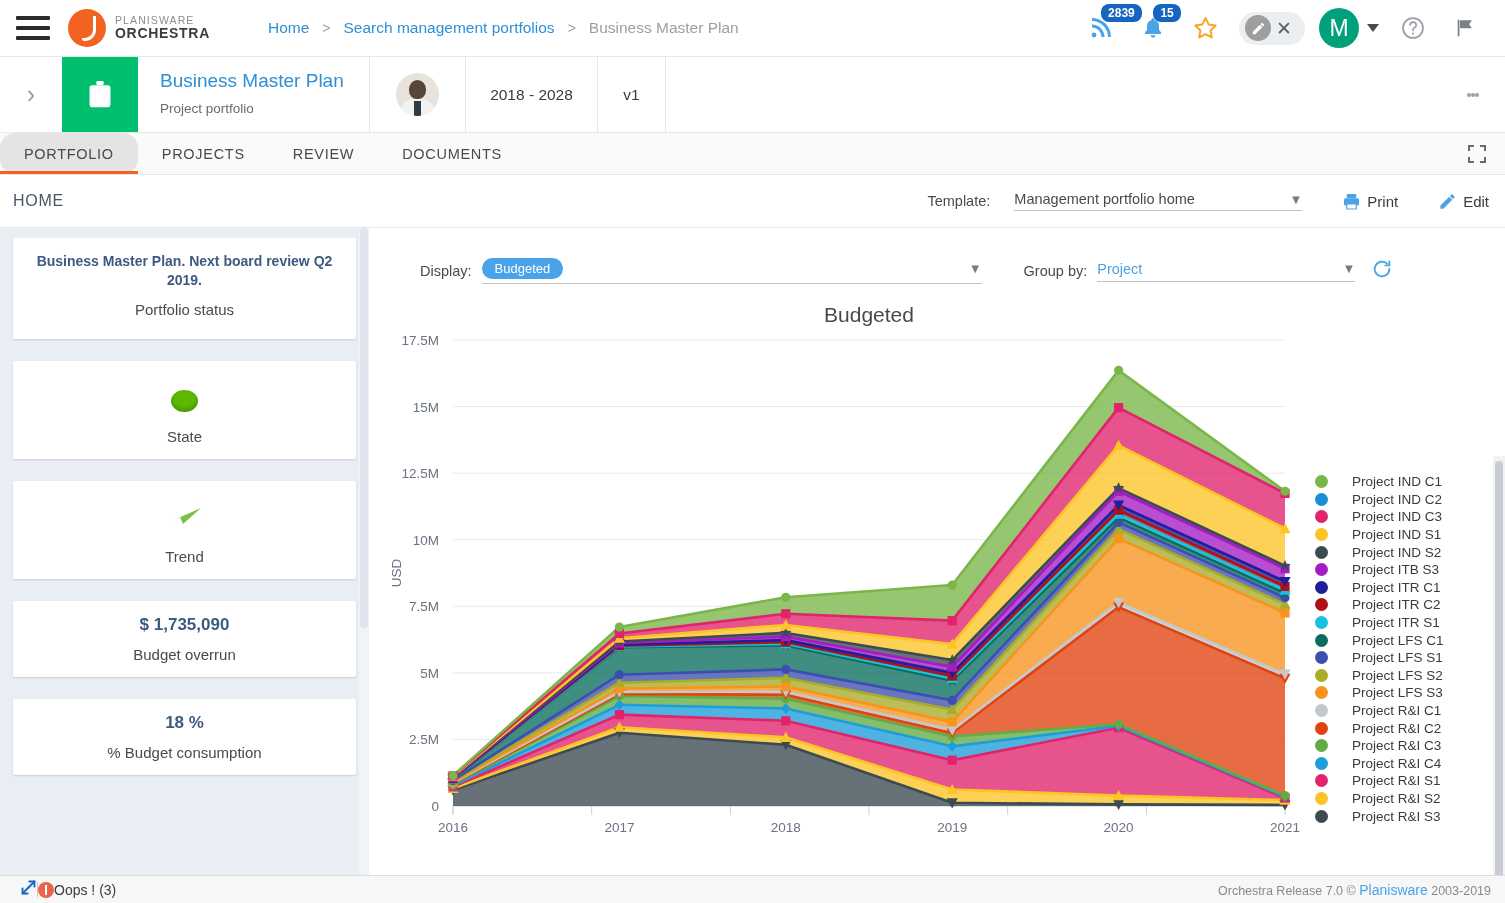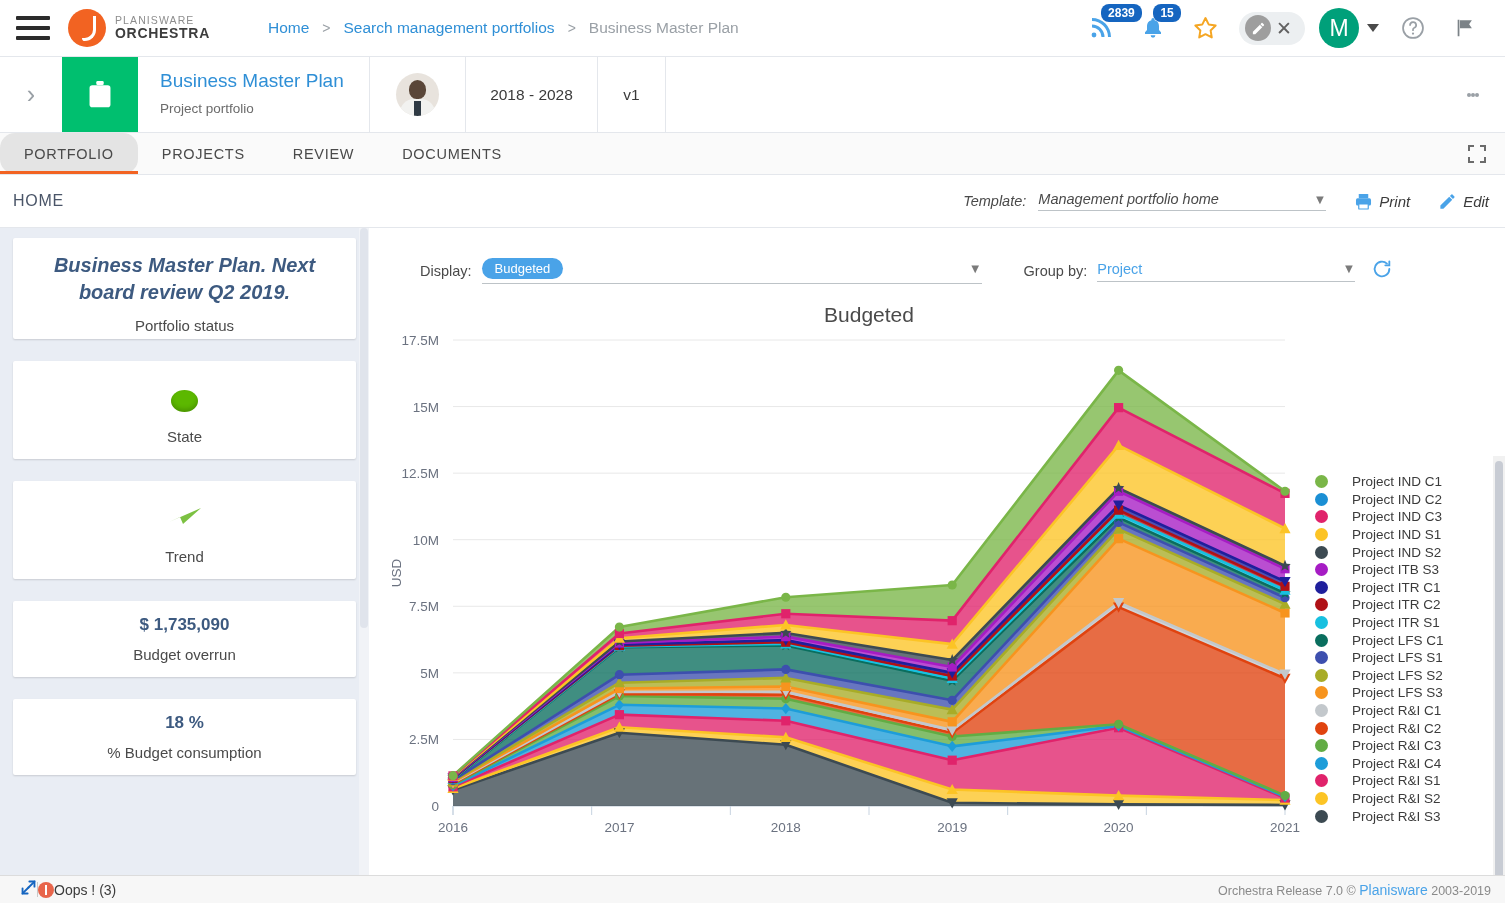--- a/index.html
+++ b/index.html
@@ -136,21 +136,21 @@
   .expand-btn {
     margin-left: auto; width: 56px; display: flex; align-items: center; justify-content: center; cursor: pointer;
   }
 
   
   .homerow {
     position: absolute; left: 0; top: 175px; width: 1505px; height: 53px;
     background: #ffffff; border-bottom: 1px solid #e4e7ec; display: flex; align-items: center;
   }
   .home-label { margin-left: 13px; font-size: 16px; color: #4a5568; letter-spacing: 0.7px; }
-  .tmpl-wrap { margin-left: auto; display: flex; align-items: center; padding-right: 16px; gap: 4px; font-style: italic; }
+  .tmpl-wrap { margin-left: auto; display: flex; align-items: center; padding-right: 16px; gap: 16px; }
   .tmpl-label { font-size: 14.5px; color: #4a4a4a; margin-right: 8px; }
   .tmpl-select {
     width: 288px; border-bottom: 1px solid #bdc3c7; display: flex; align-items: center;
     padding-bottom: 3px; cursor: pointer;
   }
   .tmpl-select .val { font-size: 14.5px; color: #4a4a4a; flex: 1; }
   .chev-sm { color: #7b7b7b; font-size: 13px; }
   .act-btn { display: flex; align-items: center; gap: 6px; margin-left: 24px; font-size: 15px; color: #3b3b3b; cursor: pointer;}
 
   
@@ -160,21 +160,21 @@
   }
   .sidebar {
     position: absolute; left: 0; top: 0; width: 369px; height: 647px;
     background: #e9edf4; padding: 10px 13px 0 13px; overflow: hidden;
   }
   .kpi {
     background: #ffffff; border-radius: 2px; margin-bottom: 22px;
     box-shadow: 0 1px 2px rgba(0,0,0,0.14);
     text-align: center; padding: 14px 12px;
   }
-  .kpi-title { font-size: 20px; color: #3d5a80; font-weight: bold; line-height: 1.35; font-style: italic; }
+  .kpi-title { font-size: 14px; color: #3d5a80; font-weight: bold; line-height: 1.35; }
   .kpi-sub { font-size: 15px; color: #4a4a4a; margin-top: 11px; }
   .kpi-status { height: 101px; }
   .kpi-big { font-size: 17px; color: #3d5a80; font-weight: bold; }
   .dot-green {
     width: 27px; height: 22px; border-radius: 50%; background: #5cb800;
     margin: 10px auto 0; box-shadow: inset 0 -3px 4px rgba(0,0,0,0.18);
   }
   .kpi-icon-row { height: 42px; display:flex; align-items:center; justify-content:center; }
 
   .sb-scroll {

